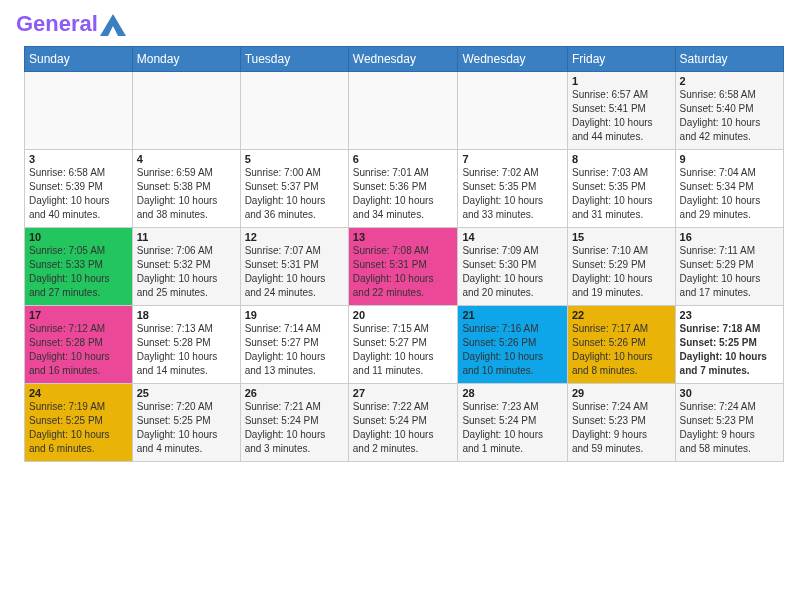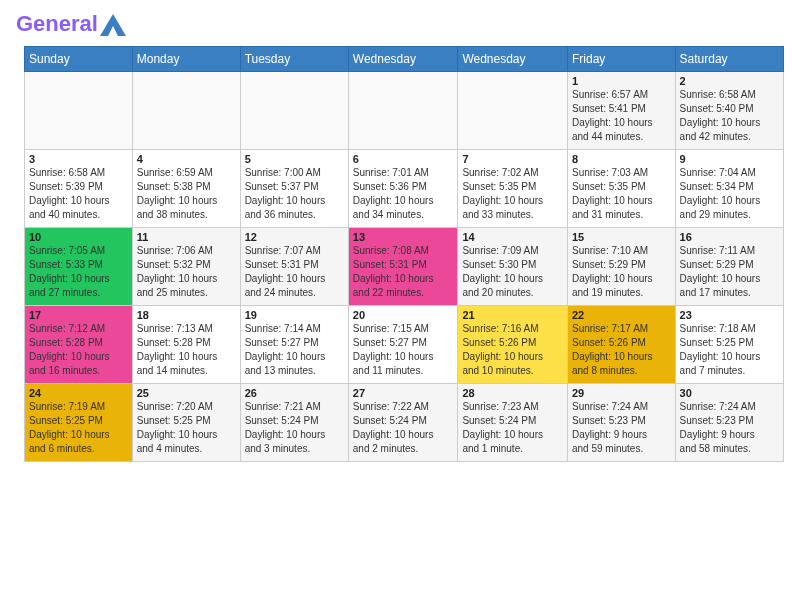--- a/index.html
+++ b/index.html
@@ -265,37 +265,37 @@
 Daylight: 10 hours
 and 13 minutes.</div>
           </td>
           <td style="background: rgb(255, 255, 255);">
             <span class="day-num">20</span>
             <div class="day-info" style="white-space: pre-line;">Sunrise: 7:15 AM
 Sunset: 5:27 PM
 Daylight: 10 hours
 and 11 minutes.</div>
           </td>
-          <td style="background: #fde047;">
+          <td style="background: #0ea5e9;">
             <span class="day-num">21</span>
             <div class="day-info" style="white-space: pre-line;">Sunrise: 7:16 AM
 Sunset: 5:26 PM
 Daylight: 10 hours
 and 10 minutes.</div>
           </td>
           <td style="background: #eab308;">
             <span class="day-num">22</span>
             <div class="day-info" style="white-space: pre-line;">Sunrise: 7:17 AM
 Sunset: 5:26 PM
 Daylight: 10 hours
 and 8 minutes.</div>
           </td>
           <td style="background: rgb(255, 255, 255);">
             <span class="day-num">23</span>
-            <div class="day-info" style="white-space: pre-line;">Sunrise: 7:18 AM
+            <div class="day-info" style="white-space: pre-line; font-weight: bold;">Sunrise: 7:18 AM
 Sunset: 5:25 PM
 Daylight: 10 hours
 and 7 minutes.</div>
           </td>
         </tr>
         <tr>
           <td style="background: #eab308;">
             <span class="day-num">24</span>
             <div class="day-info" style="white-space: pre-line;">Sunrise: 7:19 AM
 Sunset: 5:25 PM

